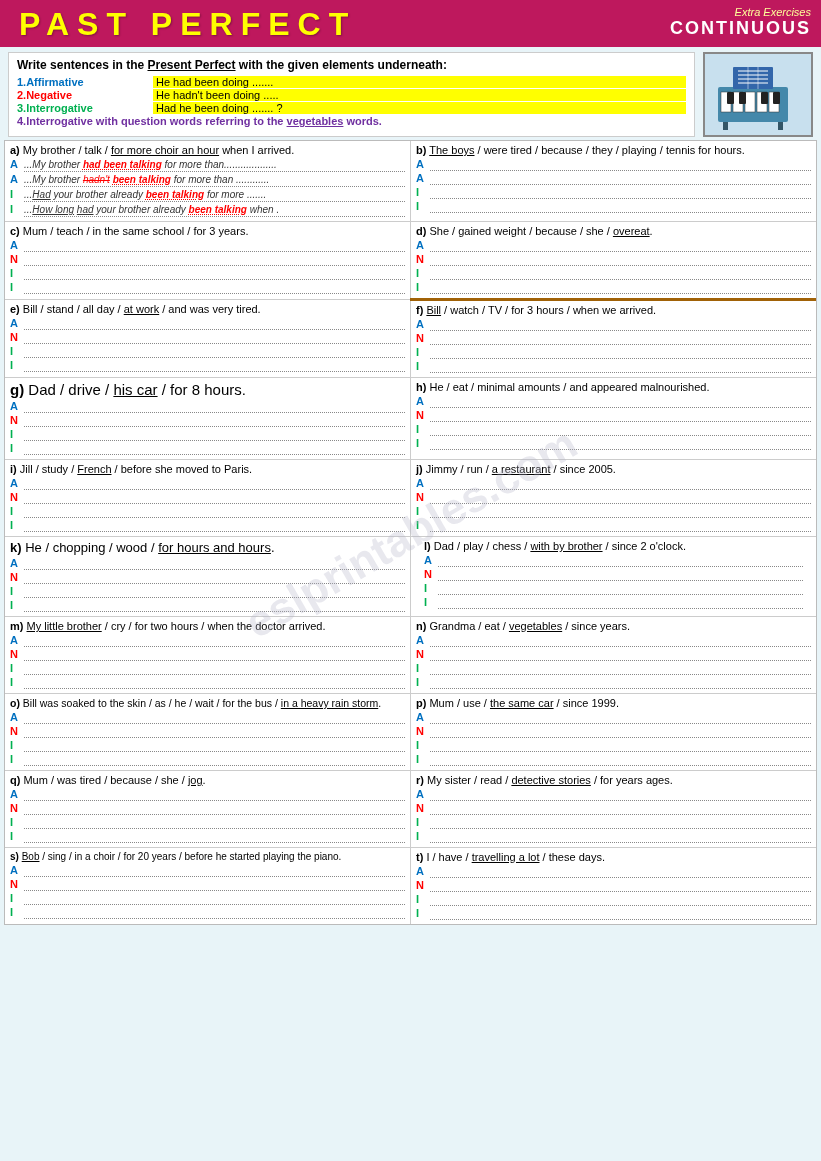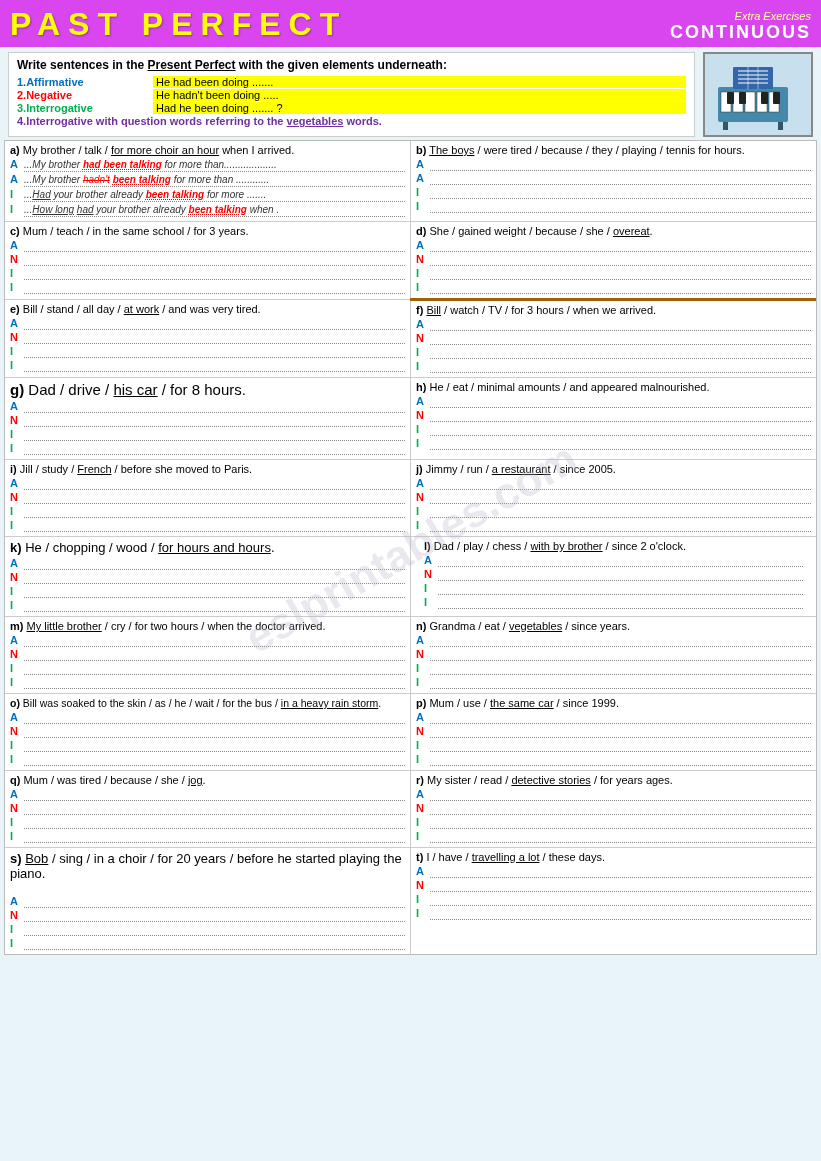--- a/index.html
+++ b/index.html
@@ -9,24 +9,24 @@
       font-family: Arial, sans-serif;
       font-size: 11px;
       background: #e8f4f8;
     }
     .page {
       width: 821px;
       background: #e8f4f8;
       padding: 0;
     }
     .header {
-      background: #d946ef;
-      padding: 6px 10px 4px 10px;
+      background: #be185d;
+      padding: 6px 10px 4px 19px;
       display: flex;
-      align-items: flex-end;
+      align-items: flex-start;
       justify-content: space-between;
     }
     .header-title {
       font-size: 32px;
       font-weight: bold;
       letter-spacing: 8px;
       color: #ffff00;
       font-family: Arial, sans-serif;
       text-shadow: 1px 1px 2px rgba(0,0,0,0.3);
     }
@@ -516,21 +516,21 @@
               </div>
           <div style="display:flex; margin-bottom:1px;">
                 <span style="color:#00b050; font-weight:bold; font-size:11px; width:14px;">I</span>
                 <span style="flex:1; border-bottom:1px dotted #888; min-height:13px;"></span>
               </div>
         </td>
       </tr>
 
       <tr>
         <td style="vertical-align:top; padding:3px 5px; border-right:1px solid #ccc;">
-          <div style="font-size:13px; margin-bottom:14px;">
+          <div style="font-size:10px; margin-bottom:2px;">
             <span style="font-weight:bold;">s)</span> <u>Bob</u> / sing / in a choir / for 20 years / before he started playing the piano.
           </div>
           <div style="display:flex; margin-bottom:1px;">
                 <span style="color:#0070c0; font-weight:bold; font-size:11px; width:14px;">A</span>
                 <span style="flex:1; border-bottom:1px dotted #888; min-height:13px;"></span>
               </div>
           <div style="display:flex; margin-bottom:1px;">
                 <span style="color:red; font-weight:bold; font-size:11px; width:14px;">N</span>
                 <span style="flex:1; border-bottom:1px dotted #888; min-height:13px;"></span>
               </div>

